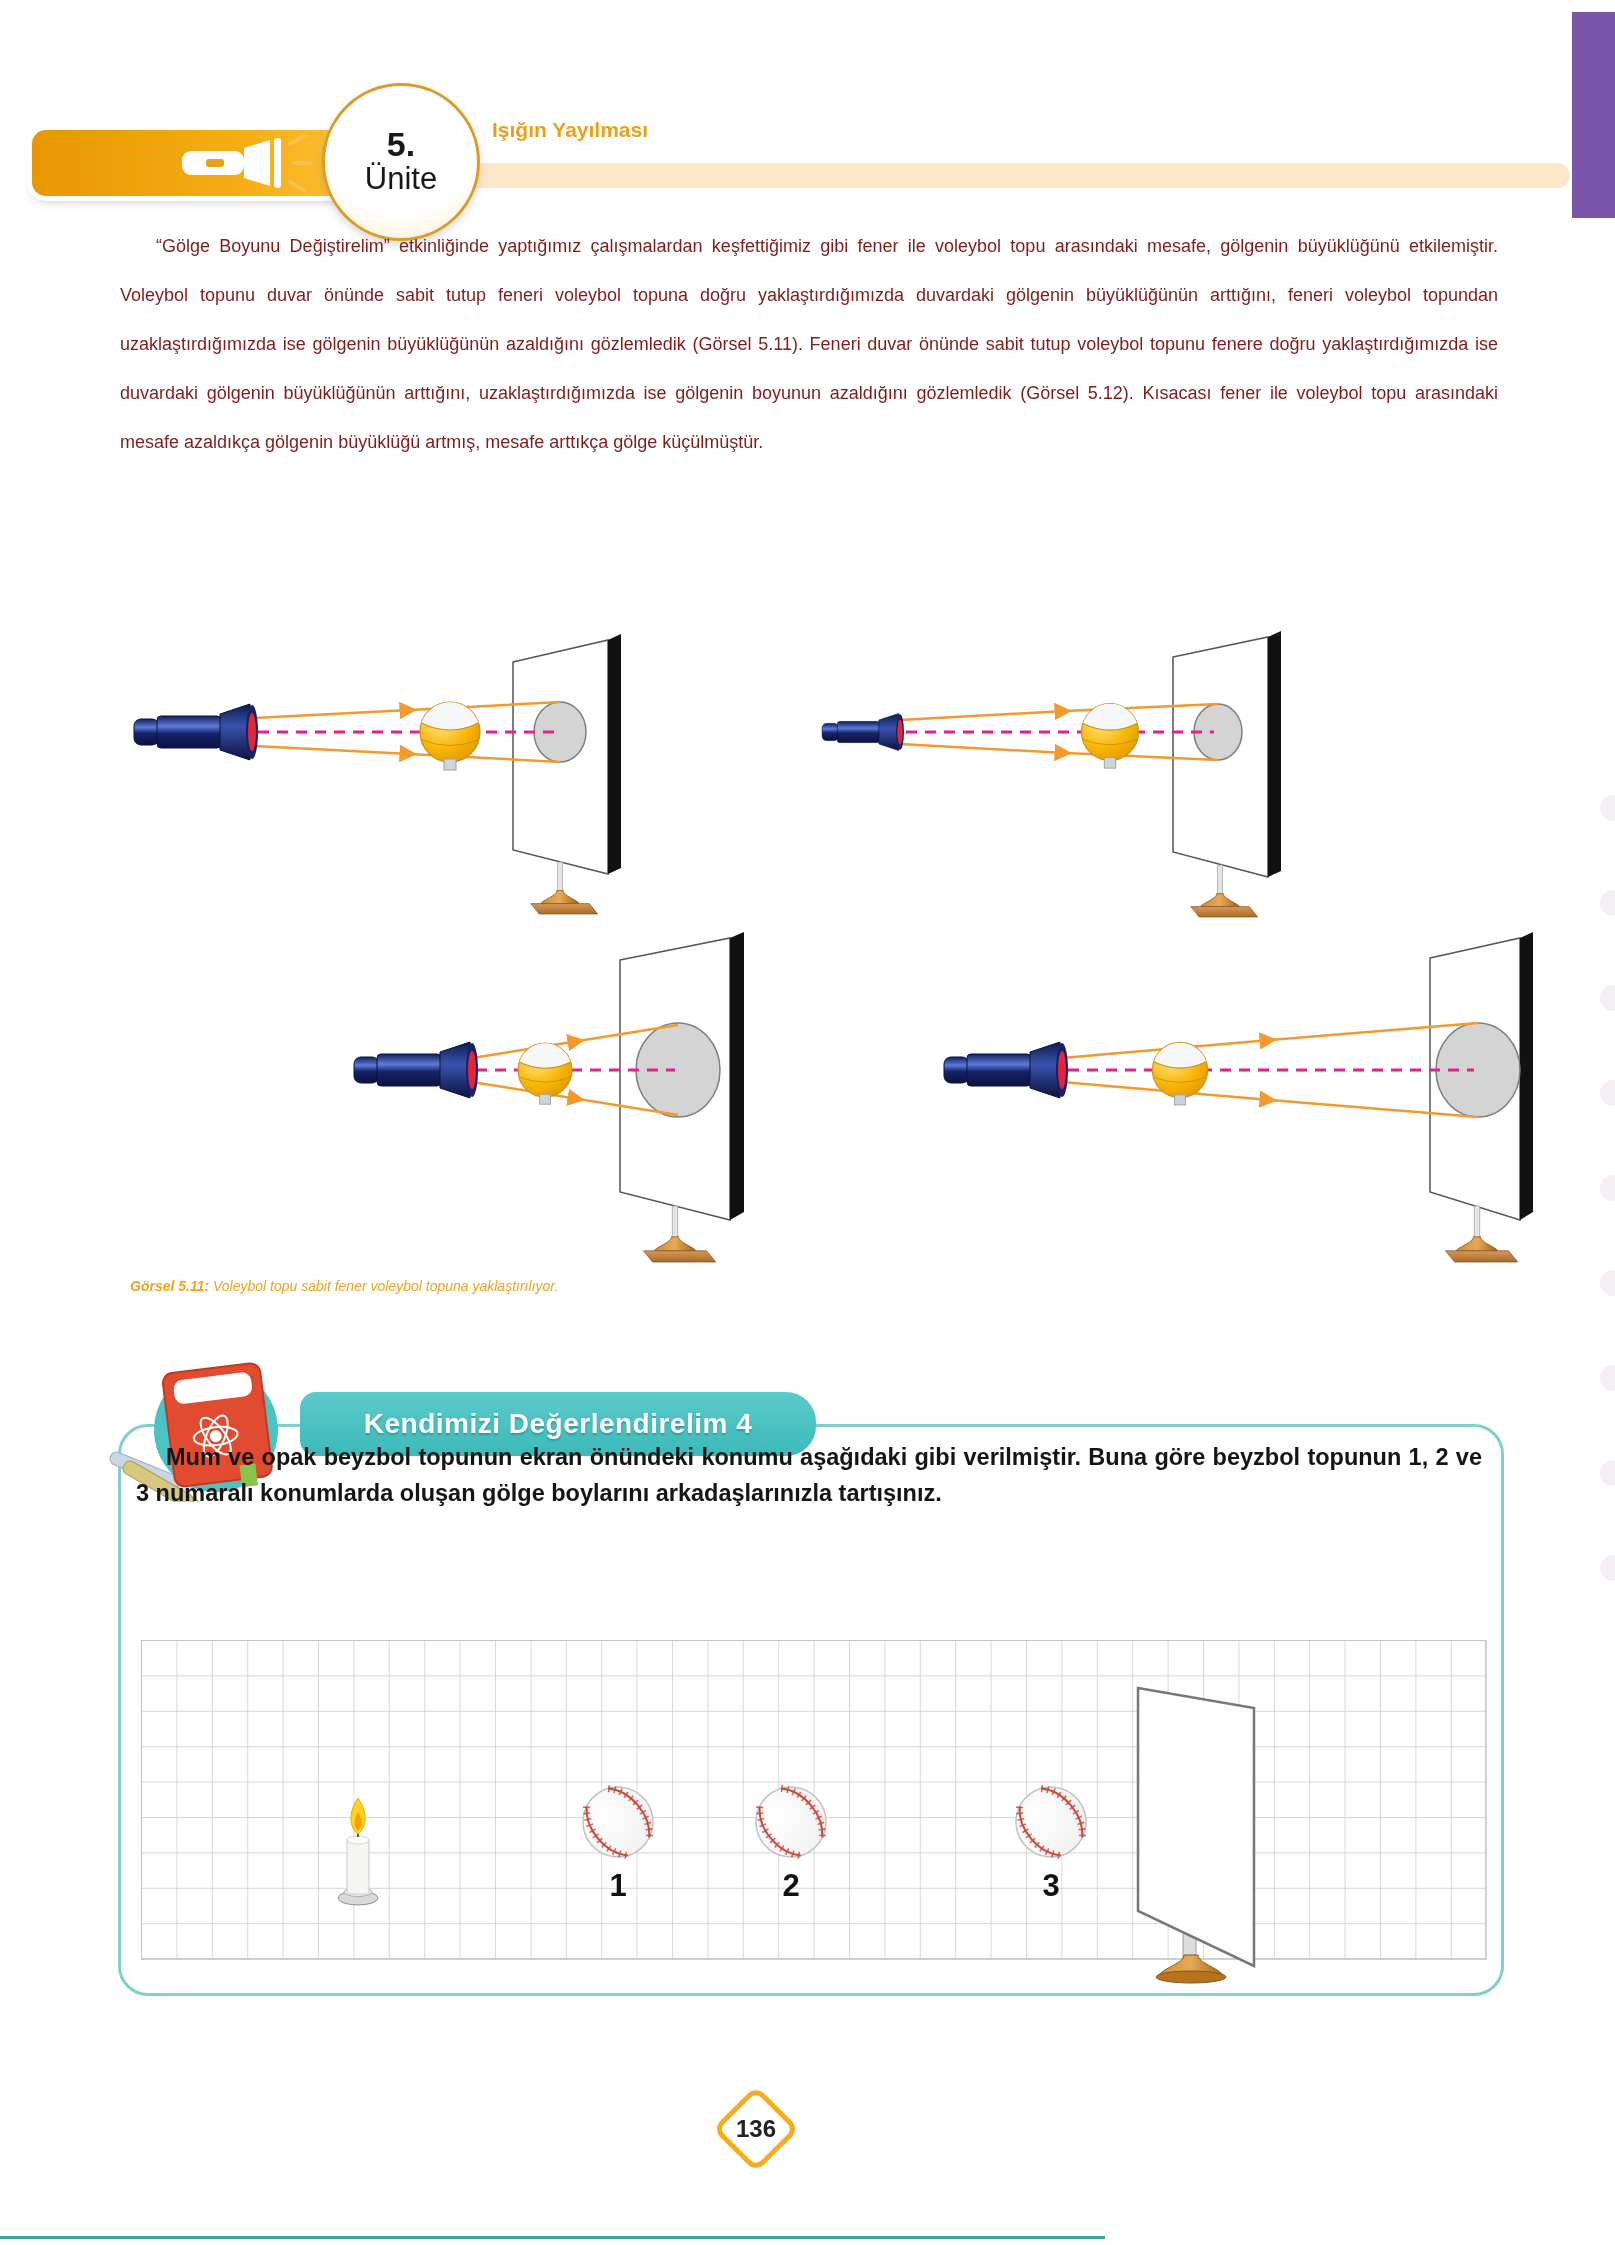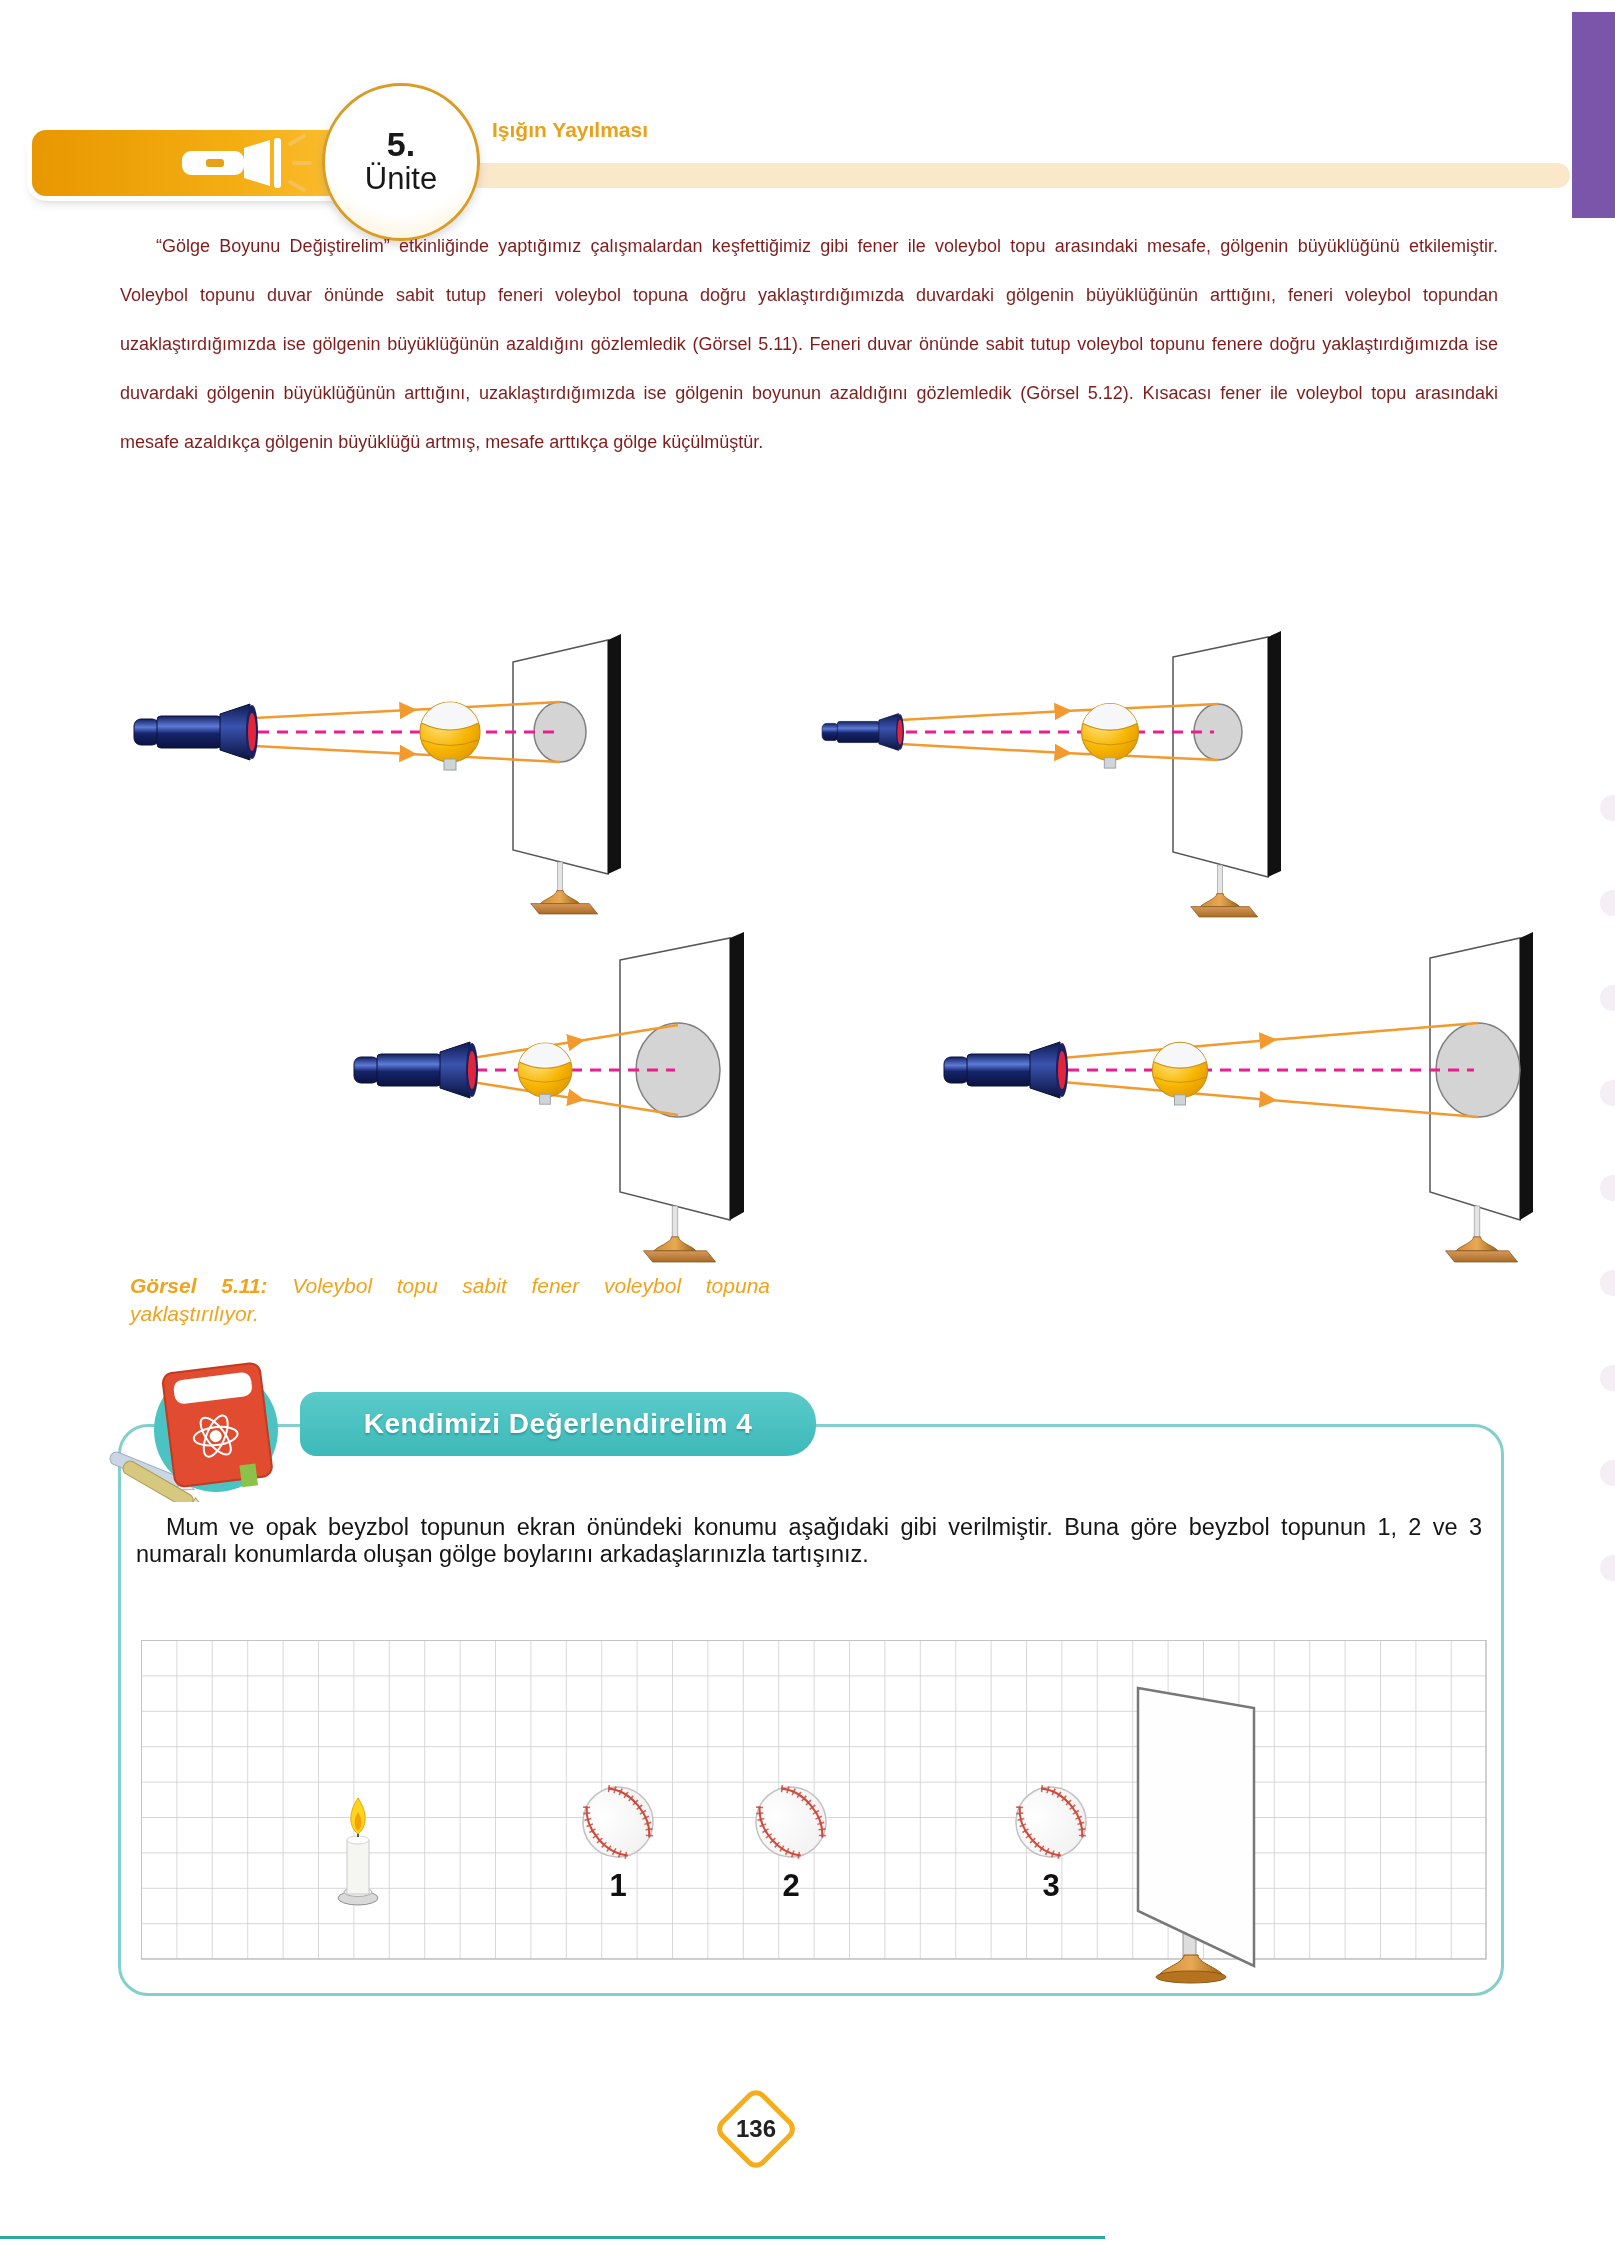--- a/index.html
+++ b/index.html
@@ -20,38 +20,38 @@
   .unit-number{font-size:34px;font-weight:bold;color:#181818;line-height:34px;}
   .unit-label{font-size:31px;font-weight:normal;color:#181818;line-height:36px;}
   .chapter-title{left:492px;top:118px;font-size:21px;font-weight:bold;color:#E8A11D;}
   .purple-bar{left:1572px;top:12px;width:43px;height:206px;background:#7A55A9;}
 
   
   .body-par{left:120px;top:222px;width:1378px;font-size:18px;line-height:49px;
     text-align:justify;text-indent:36px;color:#7f1d1d;}
 
   
-  .caption{font-size:21px;line-height:28px;color:#F0A31C;font-style:italic;text-align:justify;}
+  .caption{font-size:14px;line-height:28px;color:#F0A31C;font-style:italic;text-align:justify;}
   .caption b{font-style:italic;}
   .cap-left{left:130px;top:1272px;width:640px;}
   .cap-right{left:812px;top:1272px;width:600px;}
 
   
   .activity-box{left:118px;top:1424px;width:1380px;height:566px;border:3px solid #82CFCB;
     border-radius:30px;background:#fff;}
   .banner{left:300px;top:1392px;width:516px;height:64px;border-radius:16px 30px 30px 16px;
     background:linear-gradient(180deg,#5BCACA 0%,#3DB9B9 100%);
     display:flex;align-items:center;justify-content:center;}
   .banner::before{content:"";position:absolute;left:-20px;top:50%;width:46px;height:46px;
     background:linear-gradient(180deg,#5BCACA 0%,#3DB9B9 100%);
     transform:translateY(-50%) rotate(45deg);border-radius:6px;z-index:-1;}
   .banner-title{color:#ffffff;font-size:28px;font-weight:bold;letter-spacing:.5px;
     text-shadow:0 2px 2px rgba(0,90,90,.35);}
-  .question{left:136px;top:1514px;width:1346px;font-size:23.5px;font-weight:normal;
-    line-height:27px;text-align:justify;text-indent:30px;color:#151515;}
+  .question{left:136px;top:1439px;width:1346px;font-size:23.5px;font-weight:bold;
+    line-height:36px;text-align:justify;text-indent:30px;color:#151515;}
 
   
   .page-badge{left:725px;top:2098px;width:52px;height:52px;border:5px solid #F5AD1B;
     border-radius:12px;background:#fff;transform:rotate(45deg);
     display:flex;align-items:center;justify-content:center;}
   .page-badge span{transform:rotate(-45deg);font-size:24px;font-weight:bold;color:#222;}
   .bottom-line{left:0;top:2236px;width:1105px;height:3px;background:#2FA8A2;}
 
   .edge-dot{width:26px;height:26px;border-radius:50%;background:#F5EEF5;left:1600px;}
 </style>

